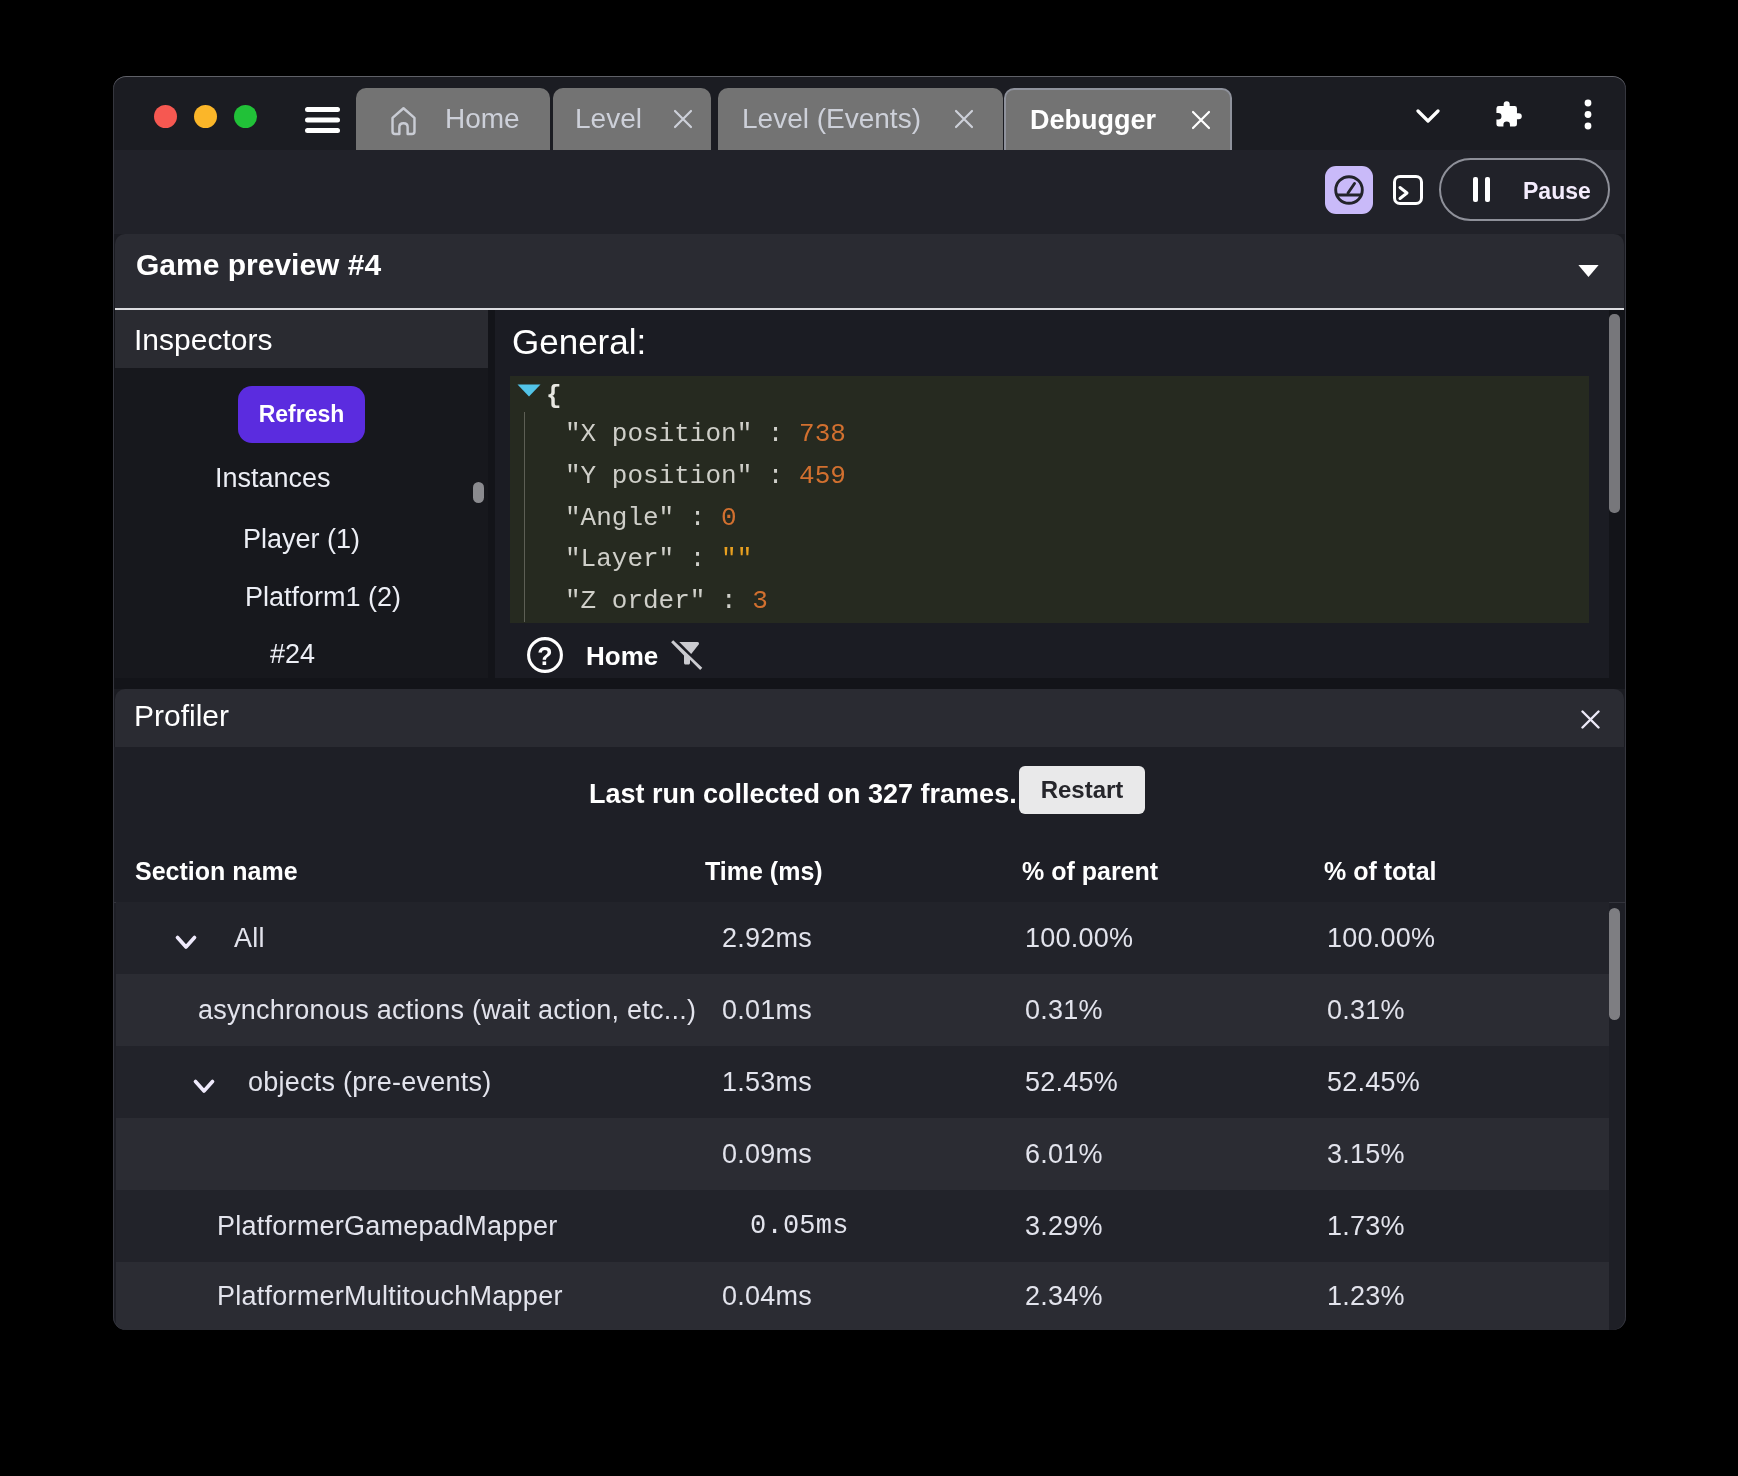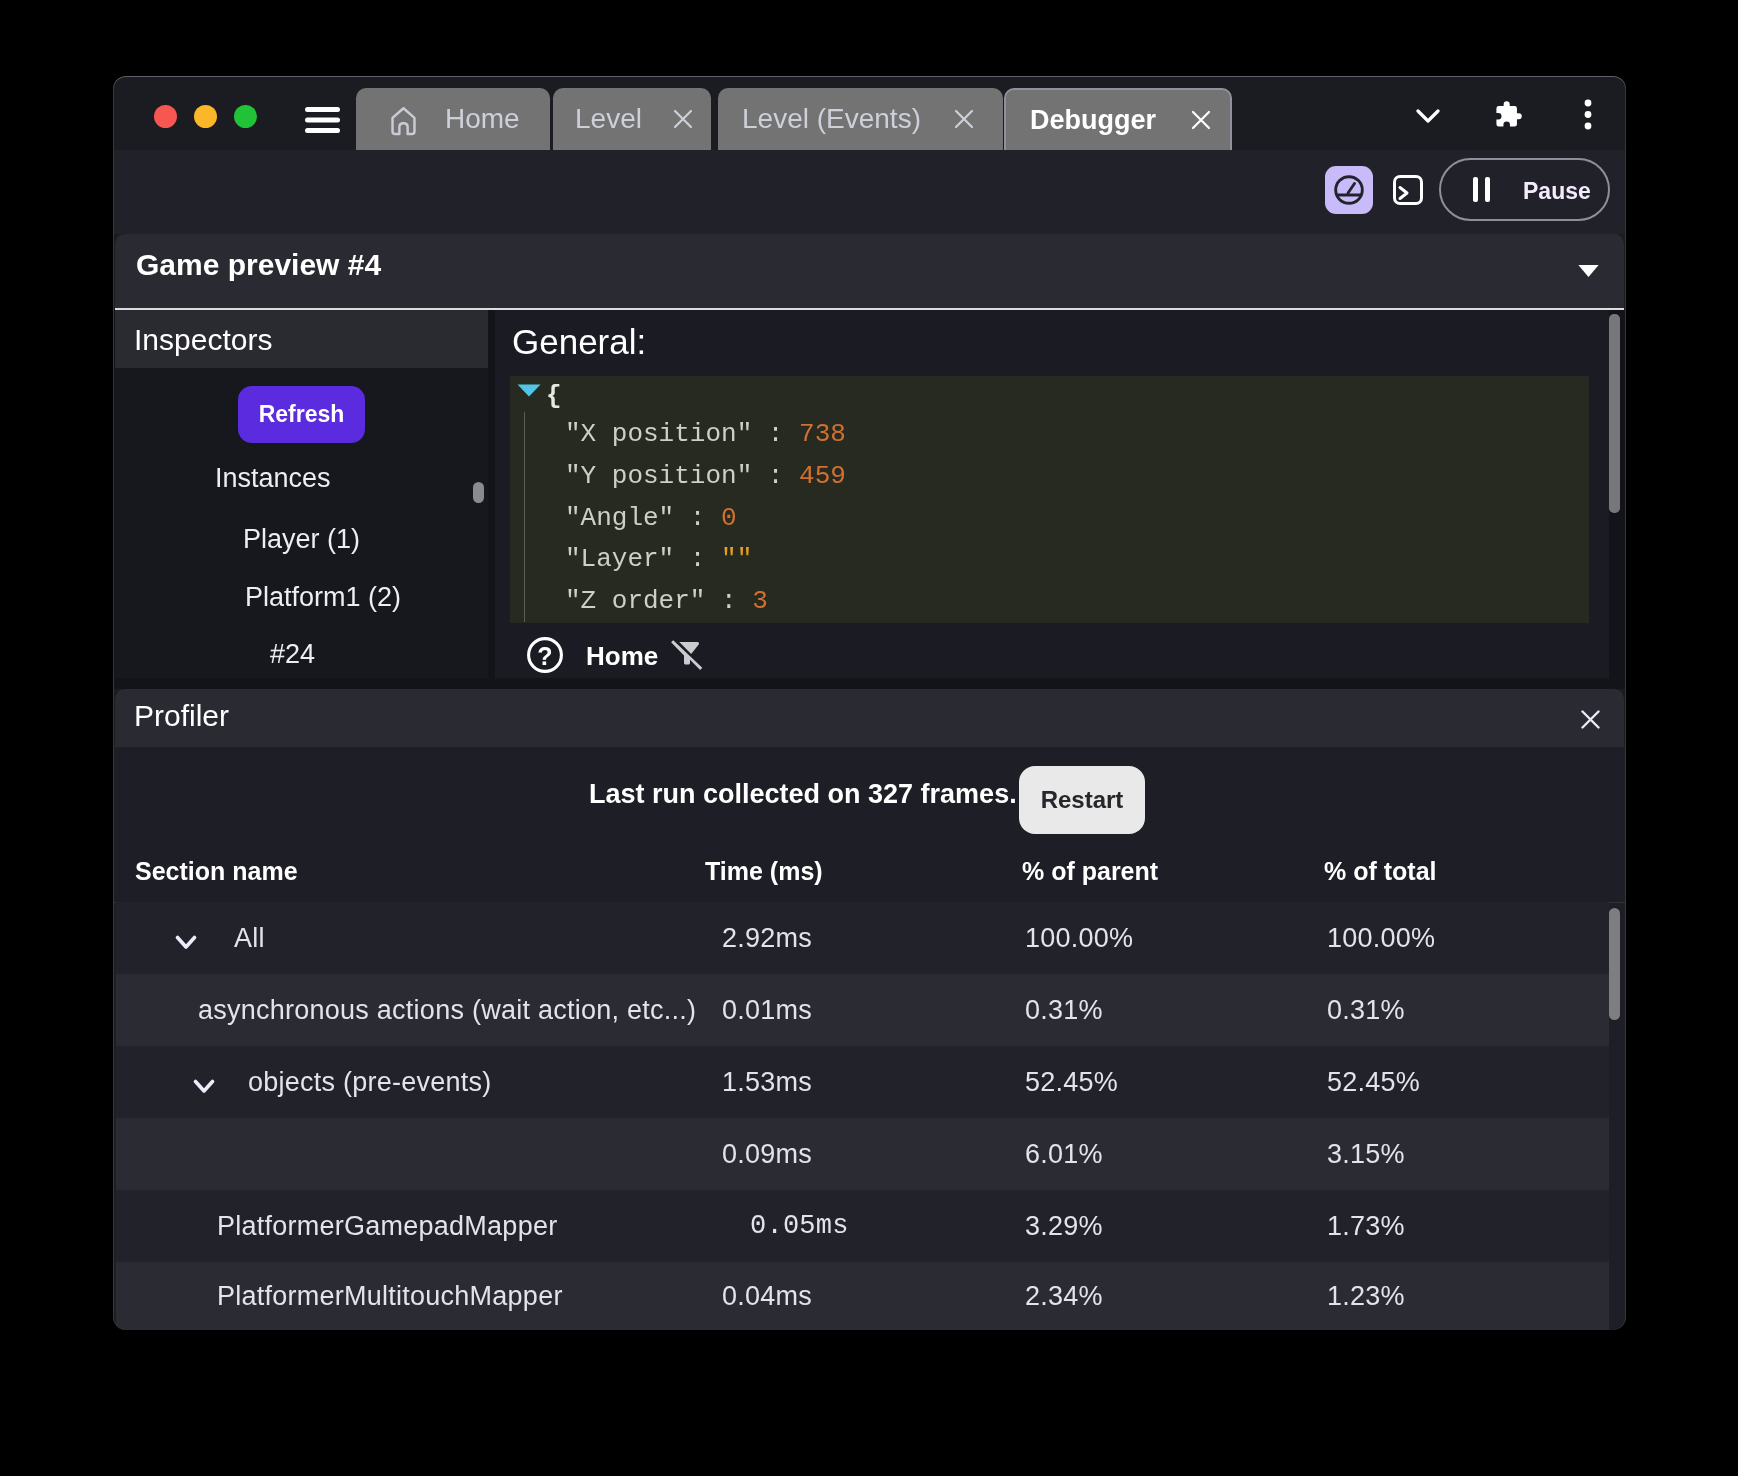--- a/index.html
+++ b/index.html
@@ -141,21 +141,21 @@
   </svg>
   <div class="thumb" style="left:1496px; top:238px; width:11px; height:199px; background:#77777b; border-radius:5px;"></div>
   
   <div class="profbar"></div>
   <div class="abs" style="left:21px; top:623px; color:#fff; font-size:30px;">Profiler</div>
   <svg class="abs" style="left:1468px; top:634px;" width="19" height="19" viewBox="0 0 19 19" stroke="#ece9f8" stroke-width="2.4" stroke-linecap="round">
         <path d="M1.5 1.5 L17.5 17.5 M17.5 1.5 L1.5 17.5"></path>
       </svg>
   <div class="profbody"></div>
   <div class="abs" style="left:476px; top:703px; color:#fff; font-size:27px; font-weight:700;">Last run collected on 327 frames.</div>
-  <div class="abs" style="left:906px; top:690px; width:126px; height:68px; background:#e9e9ea; border-radius:16px;
+  <div class="abs" style="left:906px; top:690px; width:126px; height:48px; background:#e9e9ea; border-radius:6px;
        color:#26262b; font-size:24px; font-weight:700; display:flex; align-items:center; justify-content:center;">Restart</div>
   <div class="abs" style="left:22px; top:781px; color:#fff; font-size:25px; font-weight:700;">Section name</div>
   <div class="abs" style="left:592px; top:781px; color:#fff; font-size:25px; font-weight:700;">Time (ms)</div>
   <div class="abs" style="left:909px; top:781px; color:#fff; font-size:25px; font-weight:700;">% of parent</div>
   <div class="abs" style="left:1211px; top:781px; color:#fff; font-size:25px; font-weight:700;">% of total</div>
   <div class="abs" style="left:0; top:826px; width:1513px; height:1px; background:#32333b;"></div>
   
   <div class="row" style="top:826px; background:#22232a;">
     <svg class="abs" style="left:59px; top:32px;" width="22" height="18" viewBox="0 0 22 18" fill="none" stroke="#efeafc" stroke-width="3.6" stroke-linecap="round" stroke-linejoin="round">
           <path d="M2.5 3.5 L11 13 L19.5 3.5"></path>

